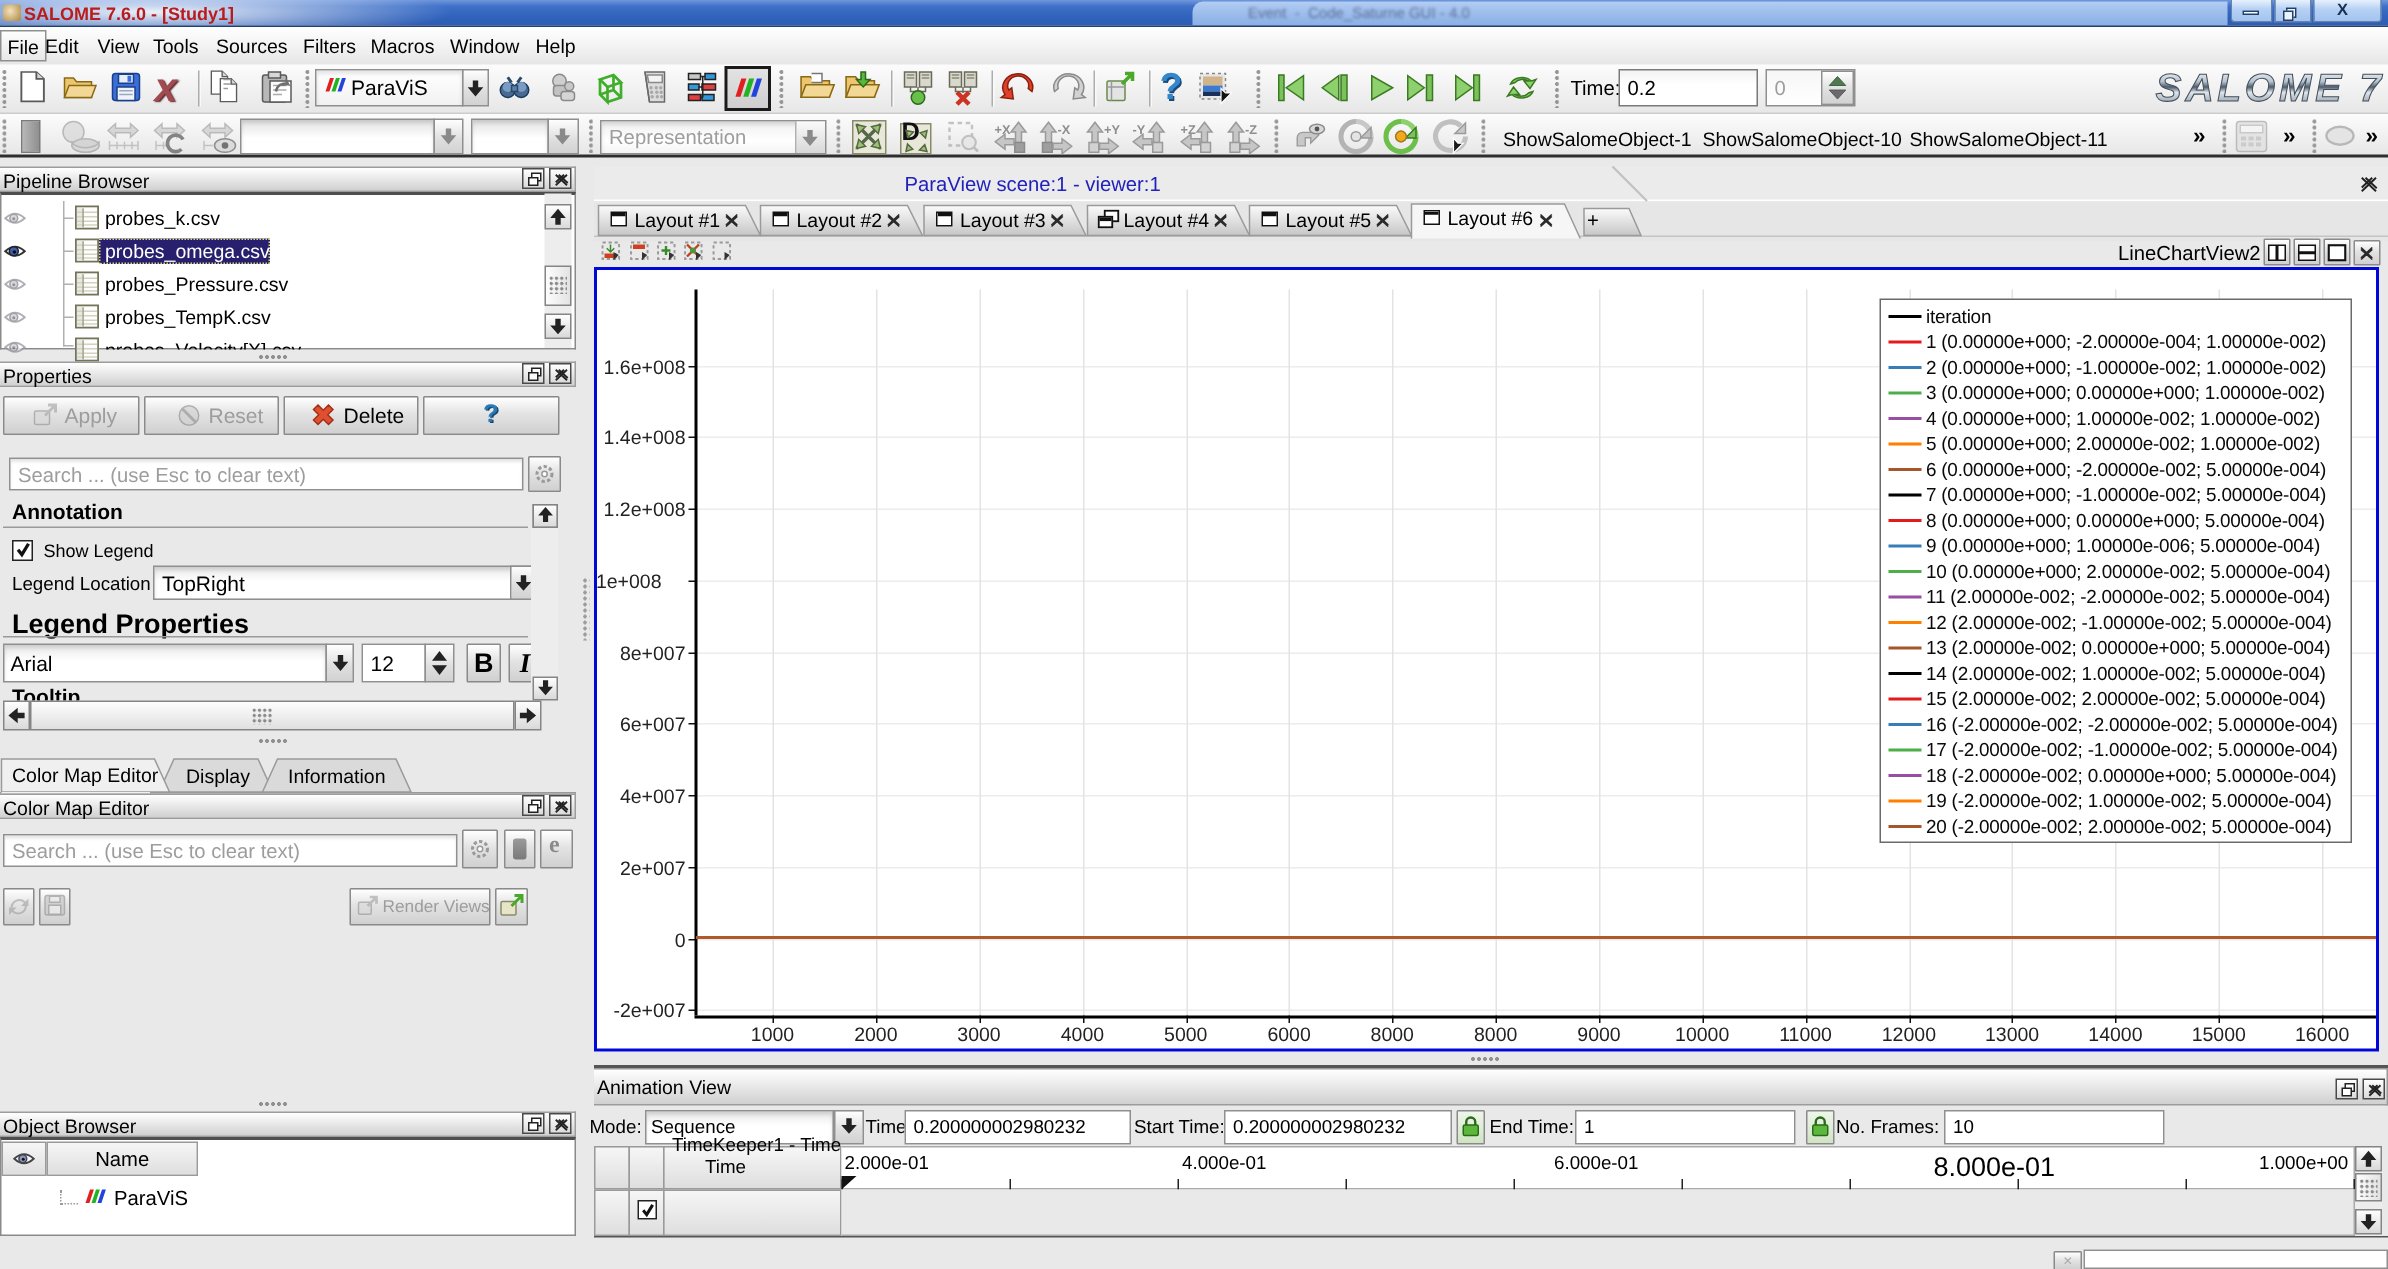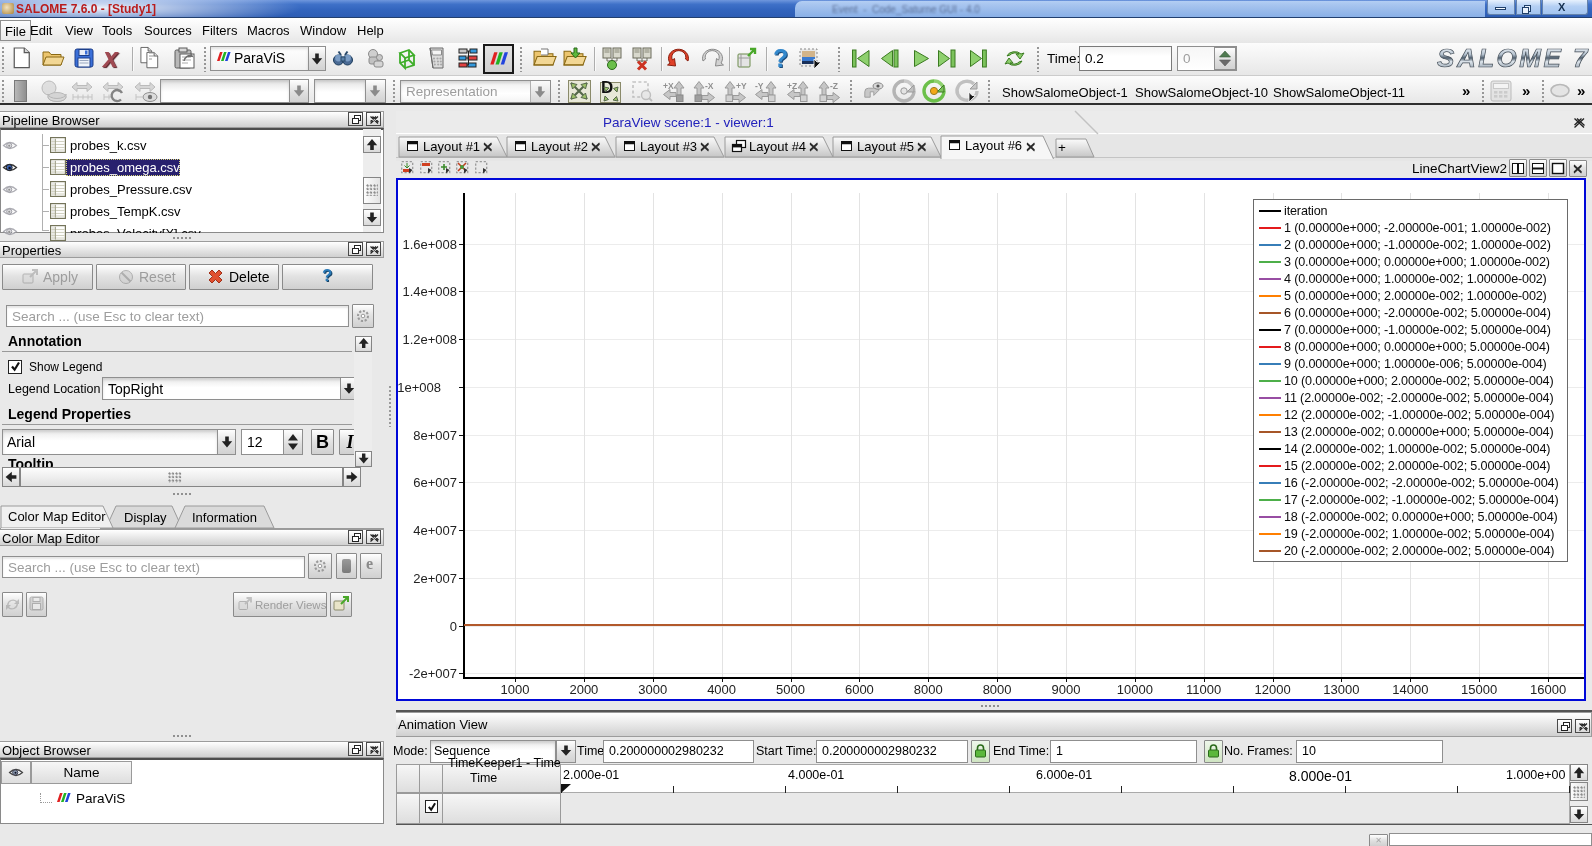--- a/index.html
+++ b/index.html
@@ -579,21 +579,21 @@
     </svg>
 <div class="lab" style="left:29px;top:360px;font-size:12px">Show Legend</div>
 <div class="lab" style="left:8px;top:382px;font-size:12.5px">Legend Location</div>
 <div class="combo" style="left:102px;top:377px;width:256px;height:23px;background:linear-gradient(#e8e8e8,#ffffff 45%)"></div>
 <div class="lab" style="left:108px;top:381px;font-size:14px">TopRight</div>
 <div class="cbtn" style="left:340px;top:377px;width:18px;height:23px"></div>
 <svg style="left:343px;top:383px" width="12" height="11" color="#222">
       <use href="#arr" fill="currentColor" transform="scale(1,0.95)"></use>
     </svg>
 <div class="abs" style="left:361px;top:381px;width:9px;height:9px;background-image:radial-gradient(circle 1px at 1.5px 1.5px,#9a9a9a 1px,rgba(0,0,0,0) 1.3px);background-size:3.2px 3.2px"></div>
-<div class="lab bold" style="left:8px;top:406px;font-size:14px">Legend Properties</div>
+<div class="lab bold" style="left:8px;top:406px;font-size:18px">Legend Properties</div>
 <div class="abs" style="left:2px;top:424px;width:350px;height:1px;background:#9a9a9a"></div>
 <div class="combo" style="left:2px;top:429px;width:216px;height:26px;background:linear-gradient(#e8e8e8,#ffffff 45%)"></div>
 <div class="lab" style="left:7px;top:434px;font-size:14px">Arial</div>
 <div class="cbtn" style="left:217px;top:429px;width:19px;height:26px"></div>
 <svg style="left:221px;top:436px" width="12" height="12" color="#222">
       <use href="#arr" fill="currentColor"></use>
     </svg>
 <div class="wf" style="left:241px;top:429px;width:43px;height:26px"></div>
 <div class="lab" style="left:247px;top:434px;font-size:14px">12</div>
 <div class="cbtn" style="left:283px;top:429px;width:20px;height:26px"></div>
@@ -907,21 +907,21 @@
 <div class="abs" style="left:463px;top:193px;width:1.5px;height:484px;background:#000"></div>
 <div class="abs" style="left:463px;top:677px;width:1121px;height:1.5px;background:#000"></div>
 <div class="abs" style="left:464px;top:624px;width:1120px;height:2px;background:#b2592b"></div>
 <div class="abs" style="left:1253px;top:199px;width:315px;height:363px;background:#fff;border:1px solid #6a6a6a">
 <div class="legrow" style="top:3.0px">
         <span class="legline" style="background:#000000"></span>
         <span class="legtext">iteration</span>
       </div>
 <div class="legrow" style="top:20.0px">
         <span class="legline" style="background:#e41a1c"></span>
-        <span class="legtext">1 (0.00000e+000; -2.00000e-001; 1.00000e-002)</span>
+        <span class="legtext">1 (0.00000e+000; -2.00000e-004; 1.00000e-002)</span>
       </div>
 <div class="legrow" style="top:37.0px">
         <span class="legline" style="background:#377eb8"></span>
         <span class="legtext">2 (0.00000e+000; -1.00000e-002; 1.00000e-002)</span>
       </div>
 <div class="legrow" style="top:54.0px">
         <span class="legline" style="background:#4daf4a"></span>
         <span class="legtext">3 (0.00000e+000; 0.00000e+000; 1.00000e-002)</span>
       </div>
 <div class="legrow" style="top:71.0px">
@@ -1042,21 +1042,21 @@
 <div class="wf" style="left:1296px;top:740px;width:147px;height:23px"></div>
 <div class="lab" style="left:1302px;top:744px;font-size:12.5px">10</div>
 <div class="cell" style="left:396px;top:764px;width:24px;height:29px"></div>
 <div class="cell" style="left:419px;top:764px;width:24px;height:29px"></div>
 <div class="cell" style="left:442px;top:764px;width:119px;height:29px"></div>
 <div class="lab" style="left:470px;top:771px;font-size:12.5px">Time</div>
 <div class="abs" style="left:561px;top:764px;width:1009px;height:29px;background:#fff;border:1px solid #aaa;border-left:none"></div>
 <div class="lab" style="left:563px;top:768px;font-size:12.5px">2.000e-01</div>
 <div class="lab" style="left:788px;top:768px;font-size:12.5px">4.000e-01</div>
 <div class="lab" style="left:1036px;top:768px;font-size:12.5px">6.000e-01</div>
-<div class="lab" style="left:1289px;top:768px;font-size:14px">8.000e-01</div>
+<div class="lab" style="left:1289px;top:768px;font-size:18px">8.000e-01</div>
 <div class="lab" style="left:1506px;top:768px;font-size:12.5px">1.000e+00</div>
 <div class="abs" style="left:561.0px;top:786px;width:1px;height:7px;background:#222"></div>
 <div class="abs" style="left:673.0px;top:786px;width:1px;height:7px;background:#222"></div>
 <div class="abs" style="left:785.0px;top:786px;width:1px;height:7px;background:#222"></div>
 <div class="abs" style="left:897.0px;top:786px;width:1px;height:7px;background:#222"></div>
 <div class="abs" style="left:1009.0px;top:786px;width:1px;height:7px;background:#222"></div>
 <div class="abs" style="left:1121.0px;top:786px;width:1px;height:7px;background:#222"></div>
 <div class="abs" style="left:1233.0px;top:786px;width:1px;height:7px;background:#222"></div>
 <div class="abs" style="left:1345.0px;top:786px;width:1px;height:7px;background:#222"></div>
 <div class="abs" style="left:1457.0px;top:786px;width:1px;height:7px;background:#222"></div>

